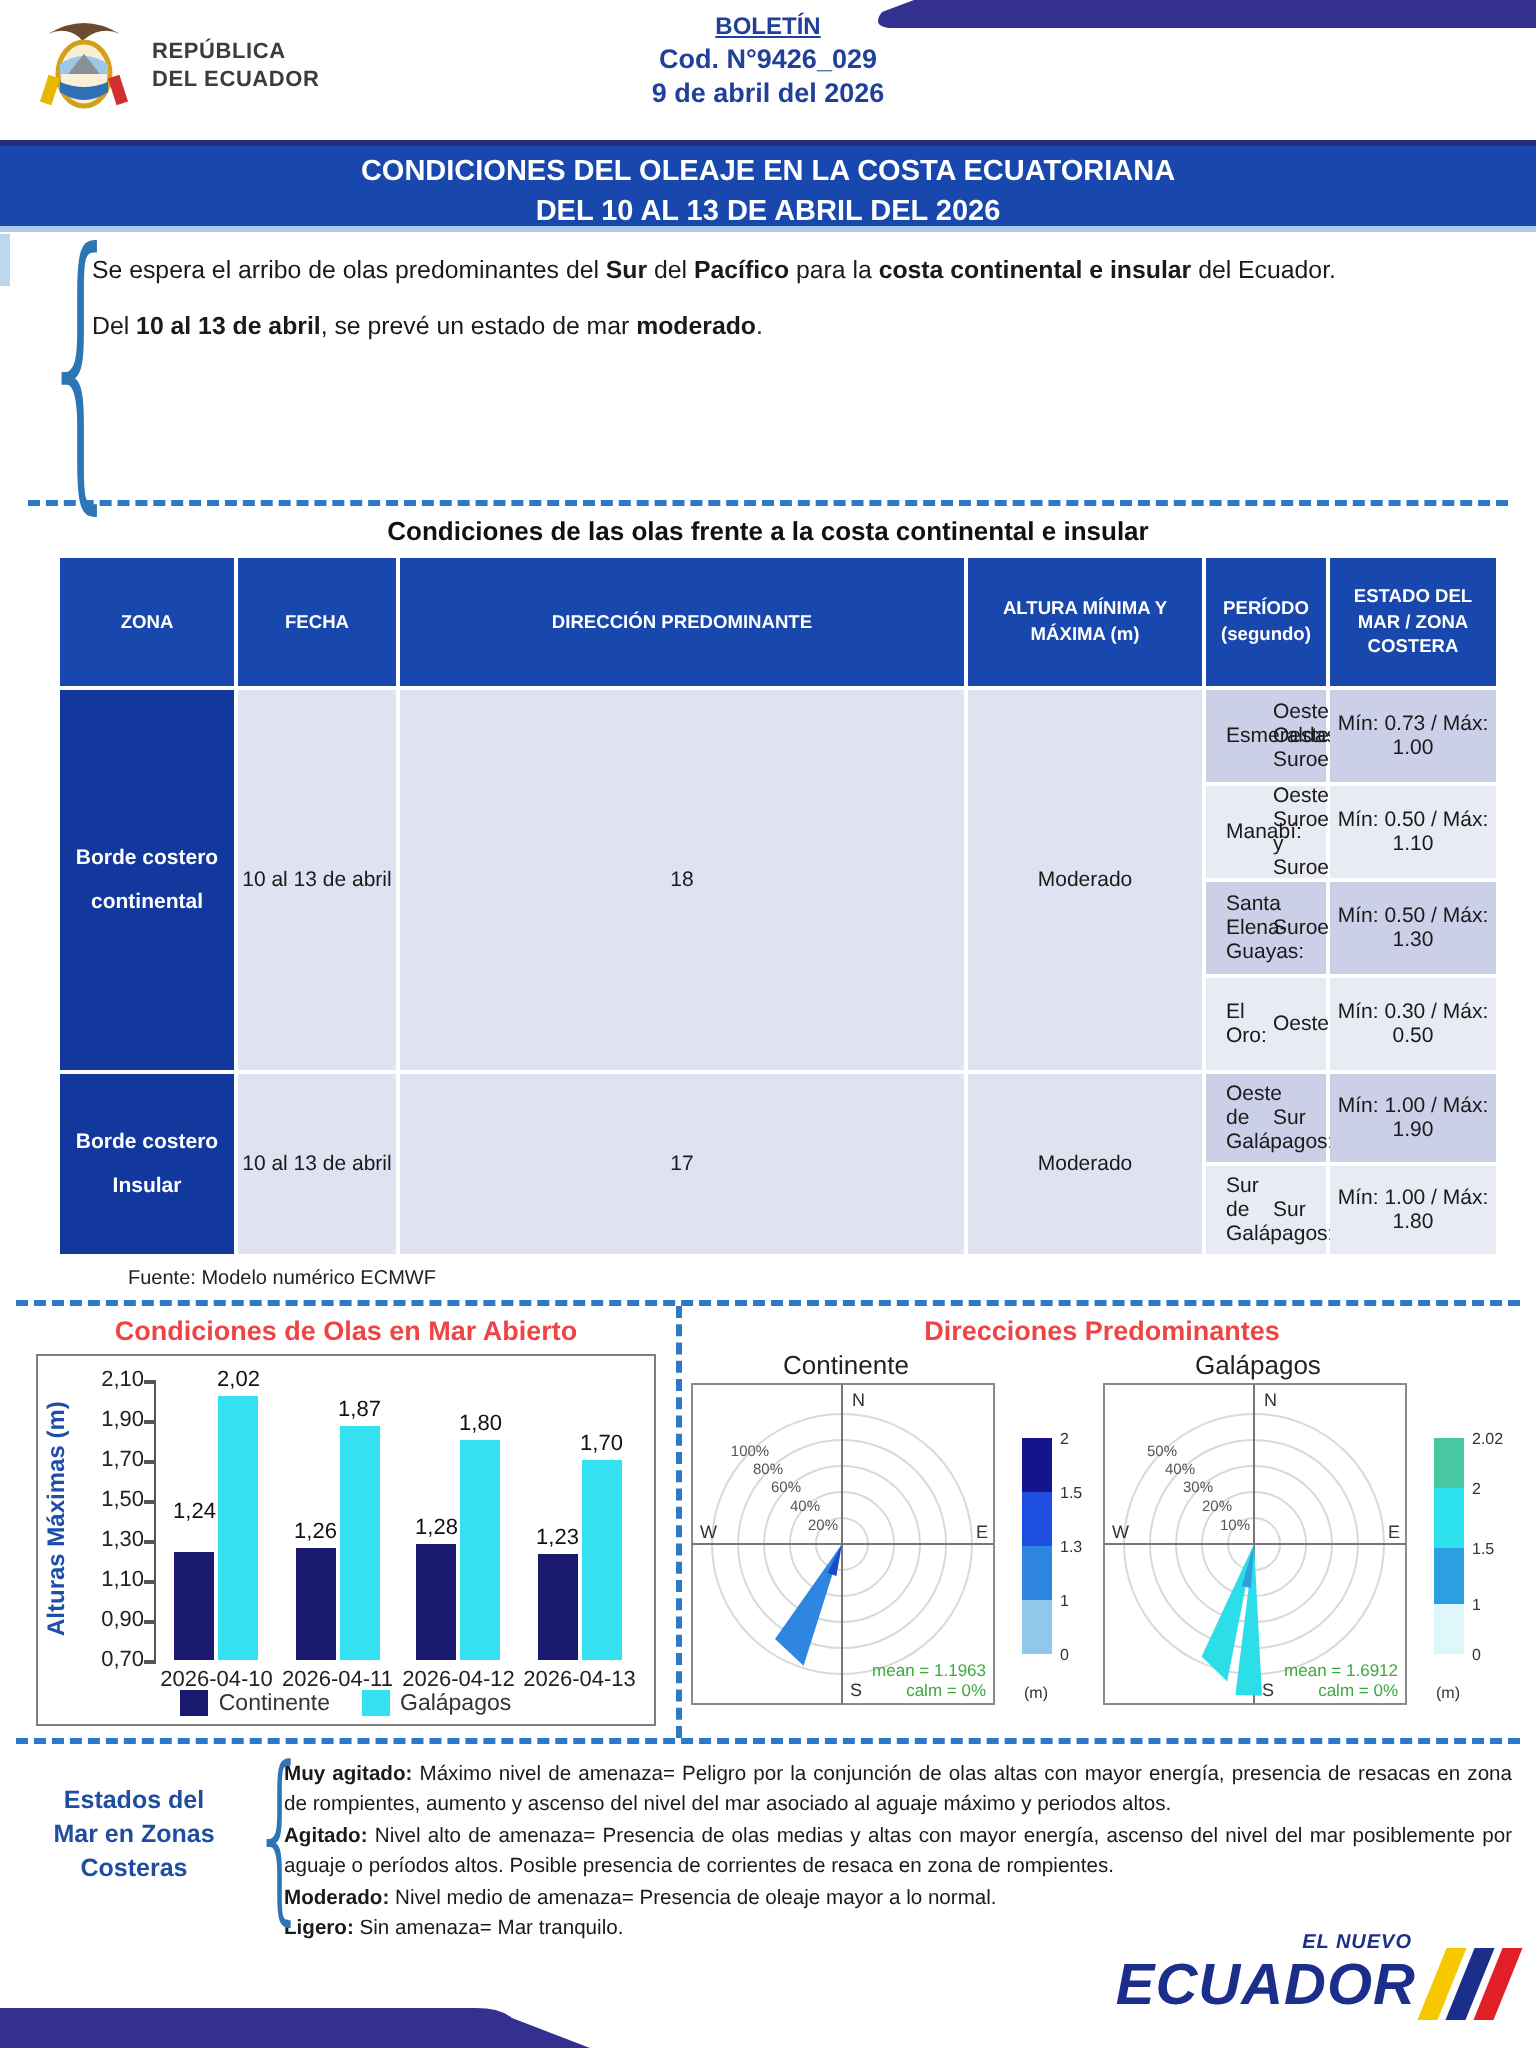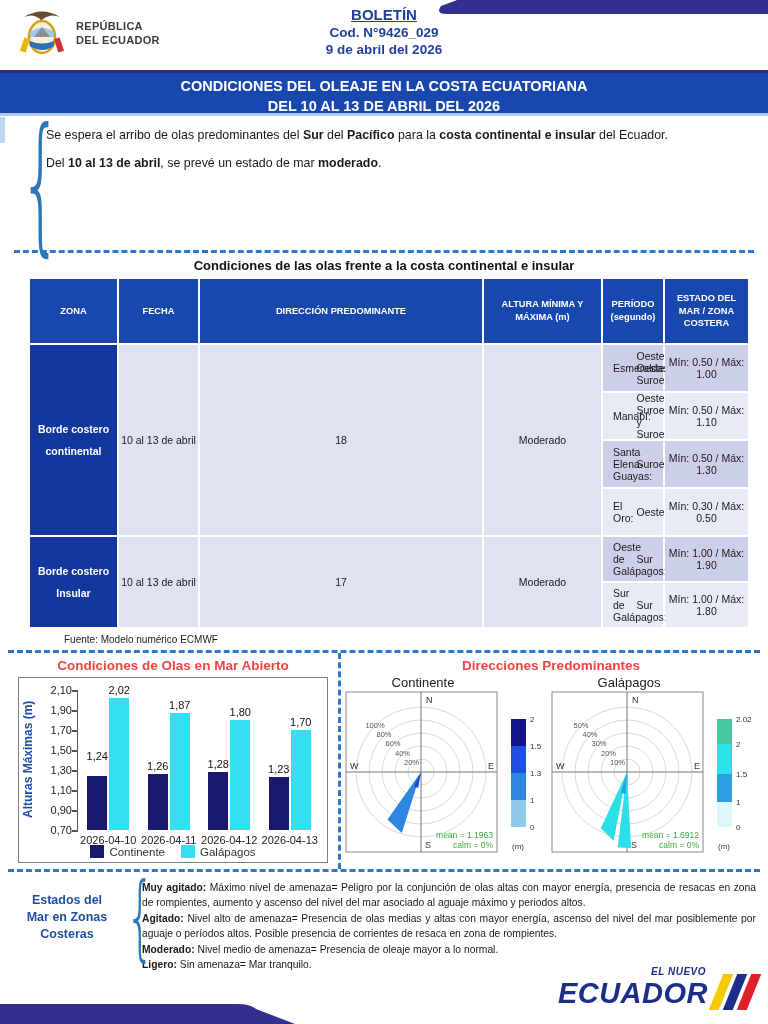--- a/index.html
+++ b/index.html
@@ -7,21 +7,21 @@
   body { position:relative; background:#fff; font-family:"Liberation Sans", sans-serif; overflow:hidden; color:#1a1a1a; }
 
   
   .corner-top { position:absolute; top:0; right:0; }
   .corner-bottom { position:absolute; bottom:0; left:0; }
 
   
   .emblem { position:absolute; top:10px; left:16px; display:flex; align-items:center; gap:8px; }
   .emblem-text { font-weight:bold; font-size:11px; letter-spacing:.3px; color:#3c3c3c; line-height:1.25; }
   .head-center { position:absolute; top:6px; left:50%; transform:translateX(-50%); text-align:center; color:#21409A; width:300px; }
-  .head-center .bulletin { font-size:15px; font-weight:bold; text-decoration:underline; }
+  .head-center .bulletin { font-size:12px; font-weight:bold; text-decoration:underline; }
   .head-center .code, .head-center .date { font-size:13.5px; font-weight:bold; margin-top:2px; }
 
   .banner { position:absolute; top:70px; left:0; width:768px; height:46px; background:#1847AE;
             border-top:3px solid #2A2D7C; border-bottom:3px solid #AECCE8; color:#fff;
             font-weight:bold; font-size:14.5px; text-align:center; line-height:1.4; padding-top:3px; }
 
   .left-accent { position:absolute; top:117px; left:0; width:5px; height:26px; background:#BDD7EE; }
 
   
   .analysis { position:absolute; top:122px; left:10px; width:748px; display:flex; }
@@ -148,21 +148,21 @@
 
     <div class="cell zone g0-zone">
         <div>Borde costero</div>
         <div>continental</div>
       </div>
     <div class="cell span-cell g0-date">10 al 13 de abril</div>
     <div class="cell row-a dir-cell">
         <span class="area">Esmeraldas:</span>
         <span>Oeste y Oeste-Suroeste</span>
       </div>
-    <div class="cell row-a">Mín: 0.50 / Máx: 1.00</div>
+    <div class="cell row-a">Mín: 0.73 / Máx: 1.00</div>
     <div class="cell span-cell g0-per">18</div>
     <div class="cell span-cell g0-sta">Moderado</div>
 
     <div class="cell row-b dir-cell">
         <span class="area">Manabí:</span>
         <span>Oeste-Suroeste y Suroeste</span>
       </div>
     <div class="cell row-b">Mín: 0.50 / Máx: 1.10</div>
 
     <div class="cell row-a dir-cell">

